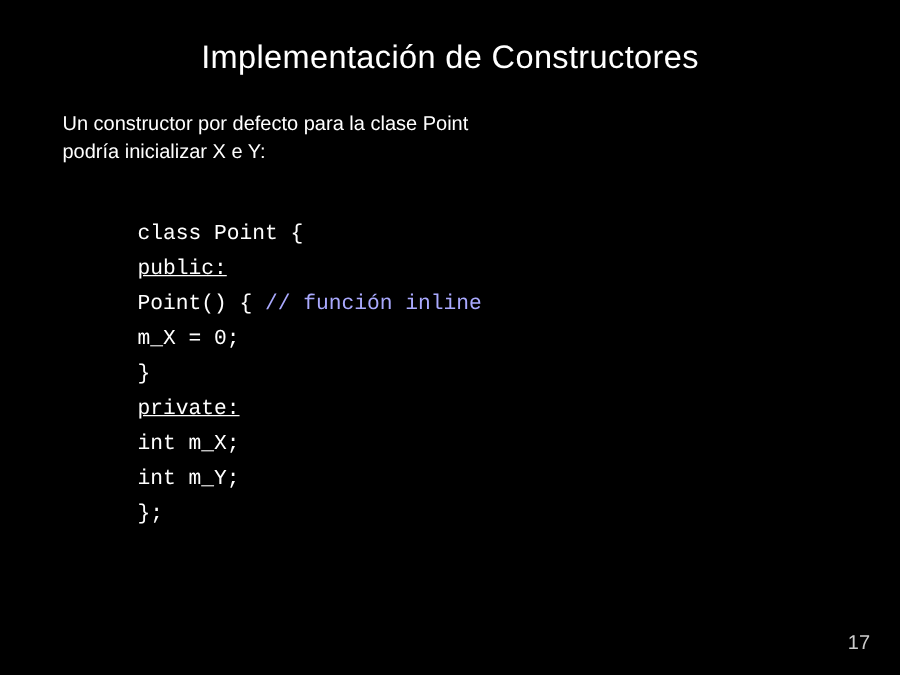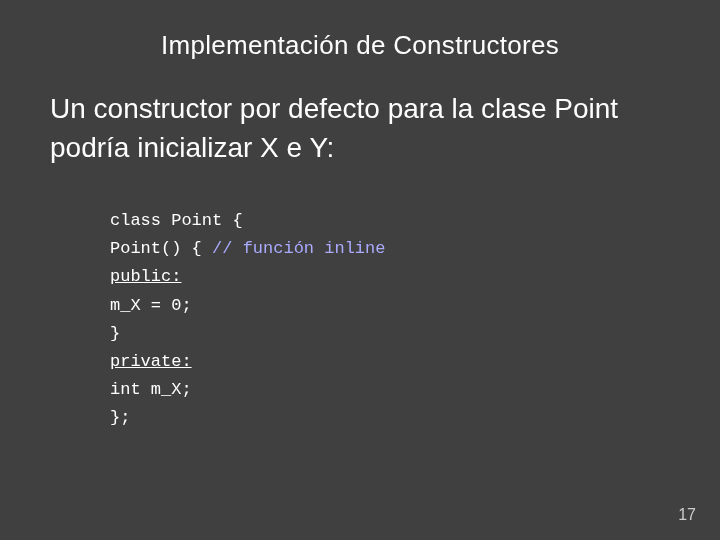--- a/index.html
+++ b/index.html
@@ -13,36 +13,36 @@
       height: 540px;
       background-color: #1a3a6b;
       font-family: Arial, Helvetica, sans-serif;
       color: #ffffff;
       overflow: hidden;
     }
 
     .slide {
       width: 720px;
       height: 540px;
-      background-color: #404040;
+      background-color: #000000;
       position: relative;
       padding: 30px 50px;
     }
 
     .title {
       text-align: center;
       font-size: 26px;
       font-weight: normal;
       color: #ffffff;
       margin-bottom: 28px;
       letter-spacing: 0.3px;
     }
 
     .intro-text {
-      font-size: 28px;
+      font-size: 16px;
       color: #ffffff;
       line-height: 1.4;
       margin-bottom: 24px;
     }
 
     .code-block {
       margin-left: 60px;
       font-family: 'Courier New', Courier, monospace;
       font-size: 17px;
       color: #ffffff;
@@ -76,37 +76,40 @@
   <div class="intro-text">
     <span>Un constructor por defecto para la clase Point</span><br>
     <span>podría inicializar X e Y:</span>
   </div>
 
   <div class="code-block">
     <div>
       <span>class Point {</span>
     </div>
     <div>
-      <span>  Point() {</span><span class="comment">  // función inline</span>
+      <span class="underline">public:</span>
     </div>
     <div>
-      <span class="underline">public:</span>
+      <span>  Point() {</span><span class="comment">  // función inline</span>
     </div>
     <div>
       <span>    m_X = 0;</span>
     </div>
     <div>
       <span>  }</span>
     </div>
     <div>
       <span class="underline">private:</span>
     </div>
     <div>
       <span>  int m_X;</span>
     </div>
     <div>
+      <span>  int m_Y;</span>
+    </div>
+    <div>
       <span>};</span>
     </div>
   </div>
 
   <div class="page-number">17</div>
 
 </div>
 
 </body></html>

